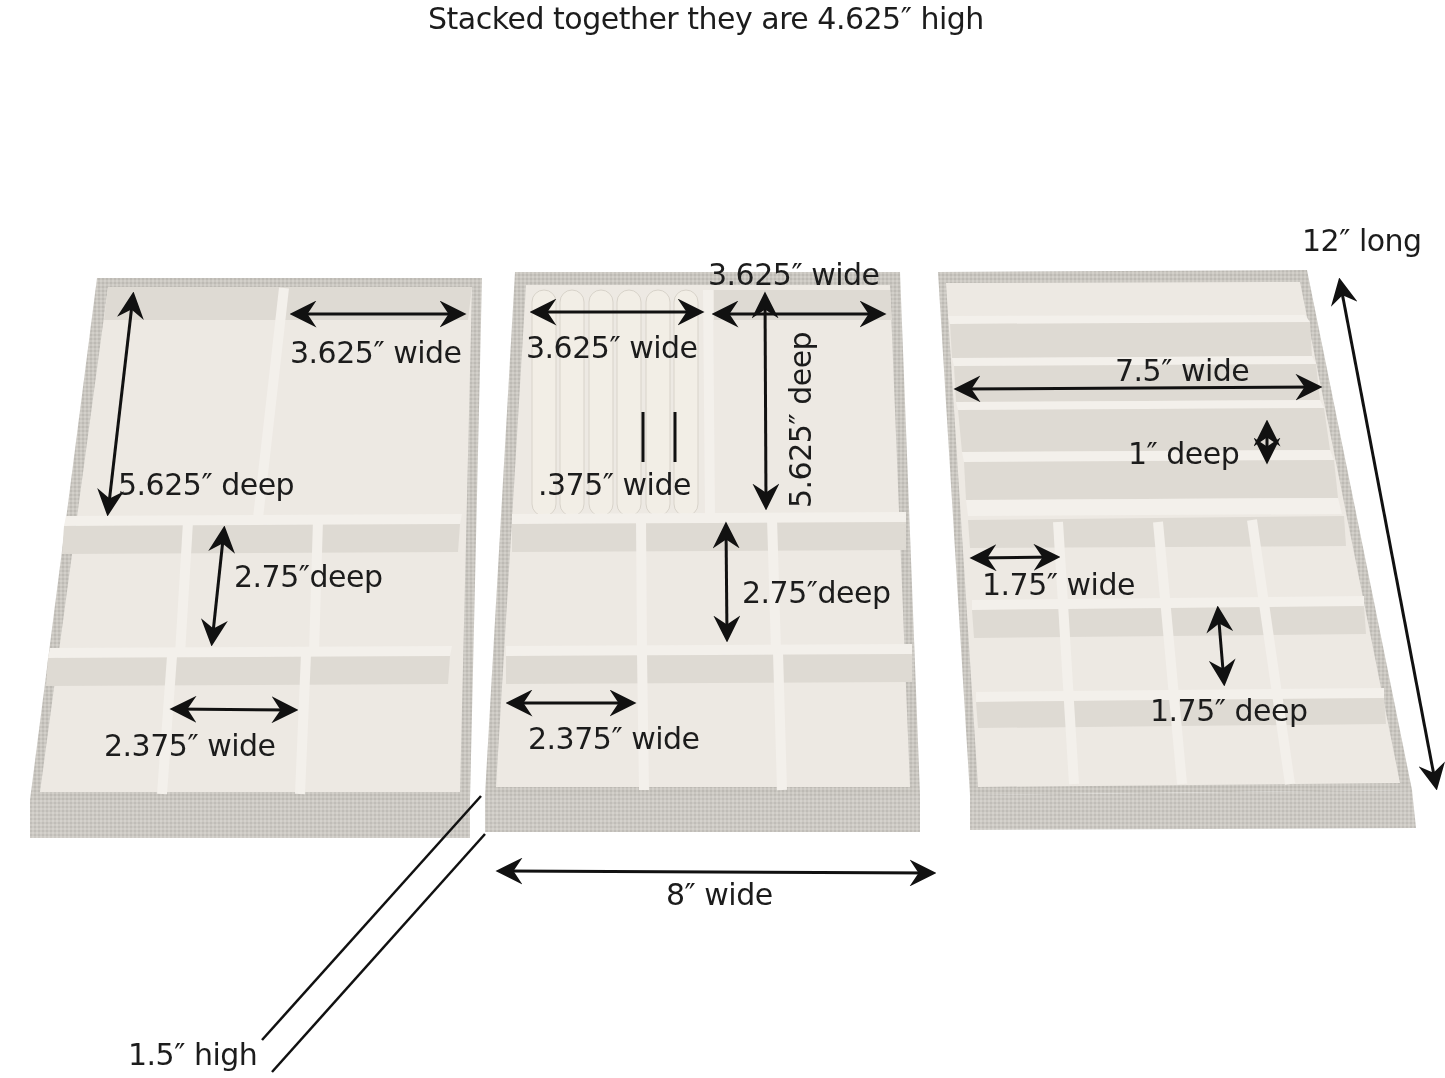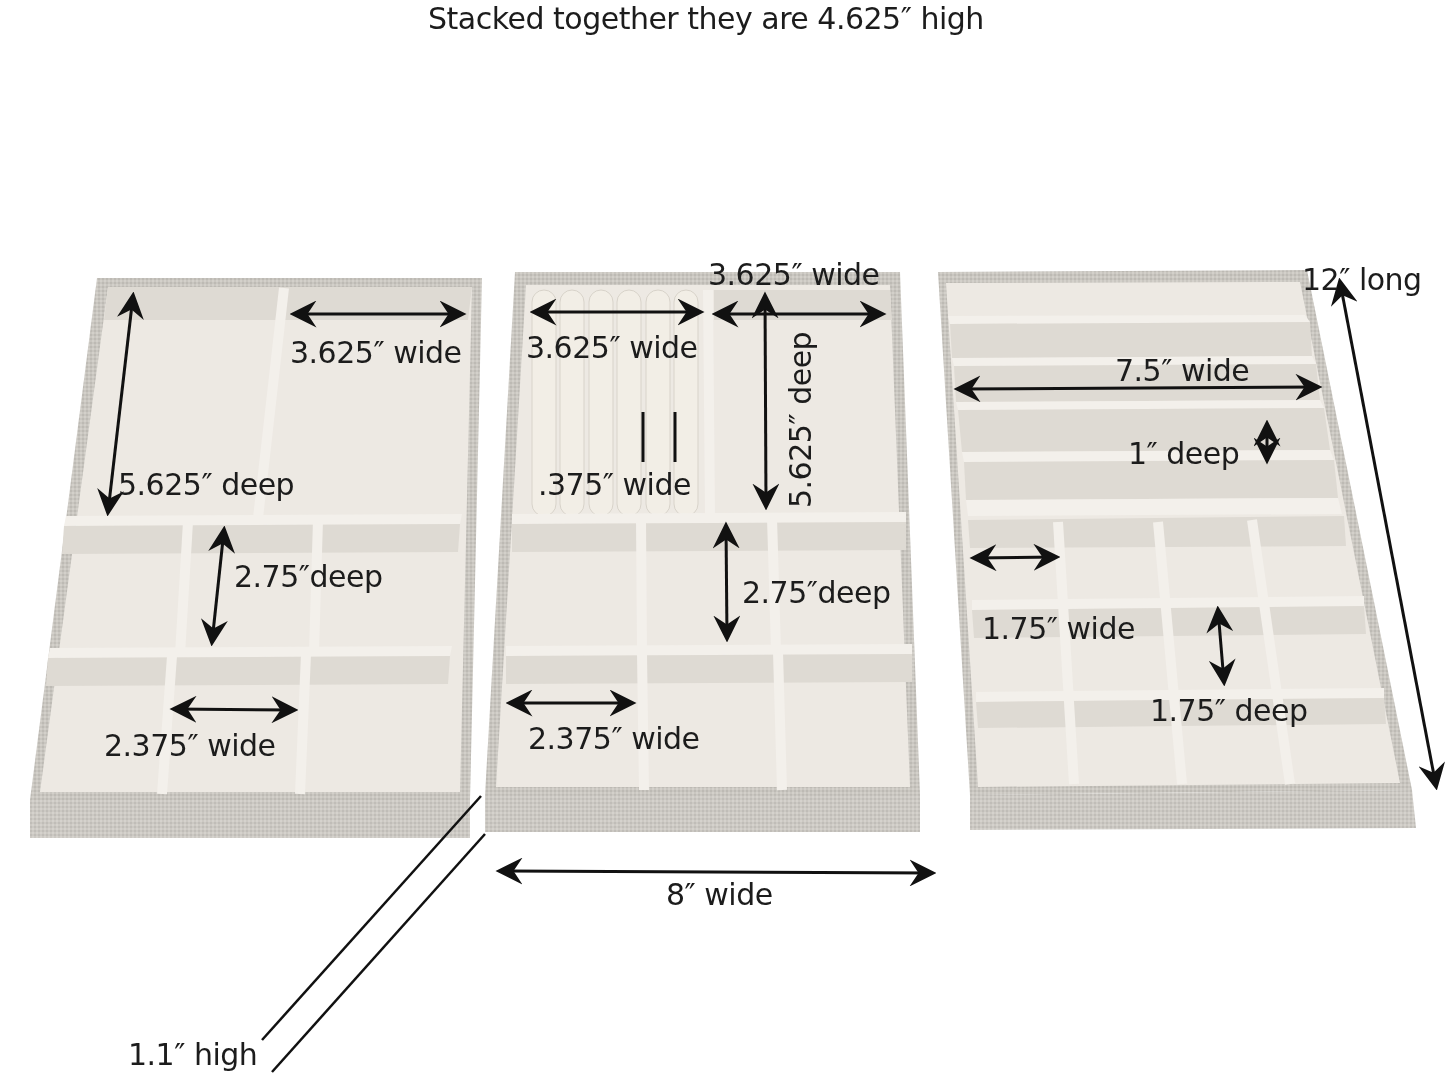--- a/index.html
+++ b/index.html
@@ -137,19 +137,19 @@
 
   <div class="lbl" style="left:526px; top:333px;">3.625″ wide</div>
   <div class="lbl" style="left:708px; top:260px;">3.625″ wide</div>
   <div class="lbl vert" style="left:786px; top:508px;">5.625″ deep</div>
   <div class="lbl" style="left:538px; top:470px;text-align:center;">.375″ wide</div>
   <div class="lbl" style="left:742px; top:578px;">2.75″deep</div>
   <div class="lbl" style="left:528px; top:724px;">2.375″ wide</div>
 
   <div class="lbl" style="left:1067px; top:356px;margin-left:48px;">7.5″ wide</div>
   <div class="lbl" style="left:1128px; top:428px;margin-top:11px;">1″ deep</div>
-  <div class="lbl" style="left:982px; top:570px;margin-top:44px;">1.75″ wide</div>
+  <div class="lbl" style="left:982px; top:570px;">1.75″ wide</div>
   <div class="lbl" style="left:1150px; top:696px;">1.75″ deep</div>
 
-  <div class="lbl" style="left:1302px; top:226px;margin-top:39px;">12″ long</div>
+  <div class="lbl" style="left:1302px; top:226px;">12″ long</div>
   <div class="lbl" style="left:666px; top:880px;">8″ wide</div>
-  <div class="lbl" style="left:128px; top:1040px;">1.1″ high</div>
+  <div class="lbl" style="left:128px; top:1040px;">1.5″ high</div>
 </div>
 
 </body></html>

